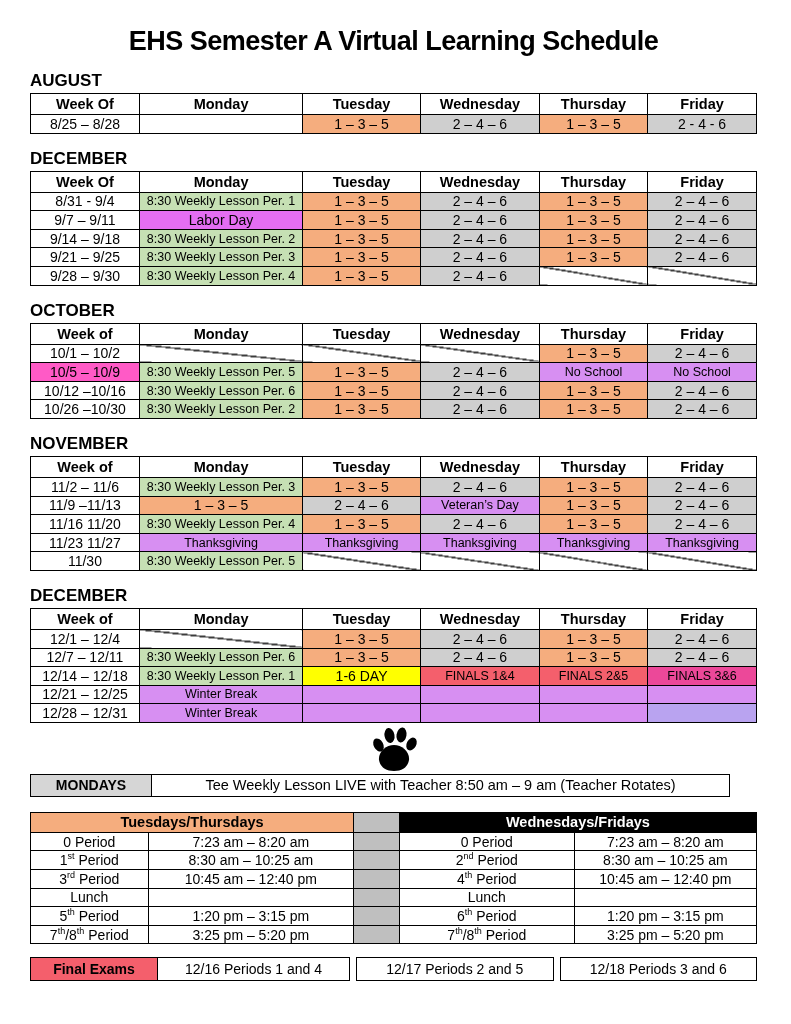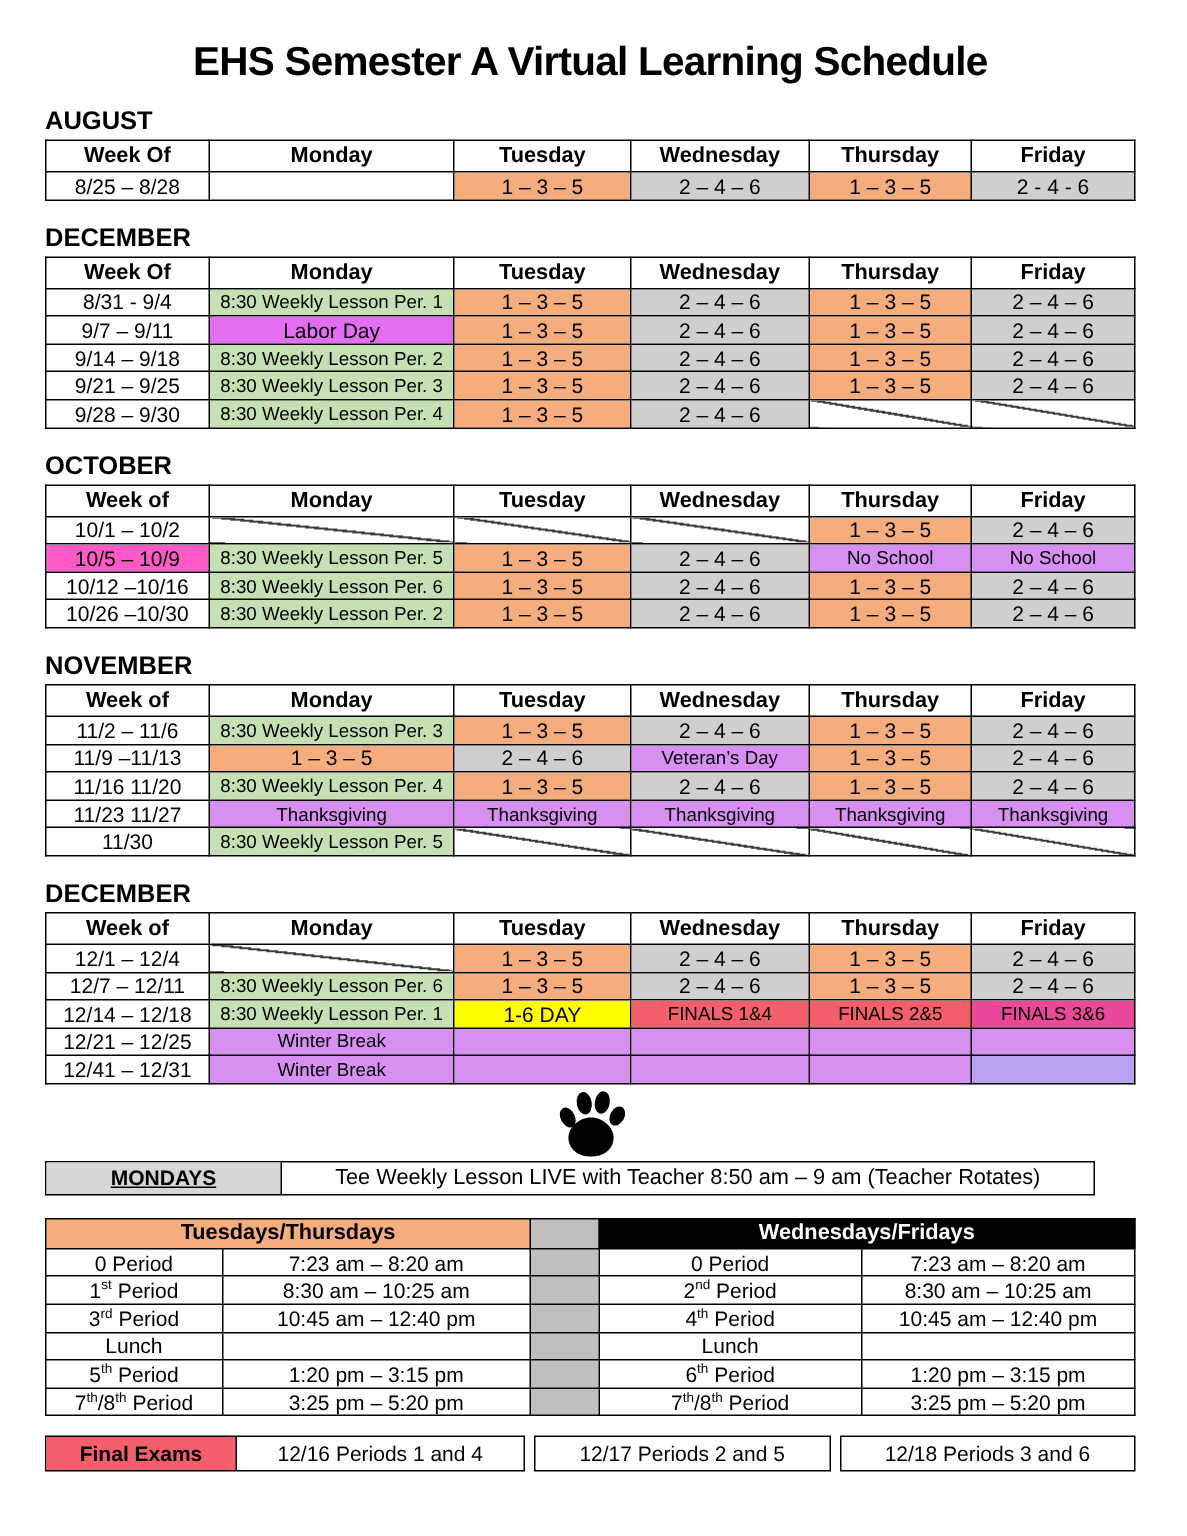--- a/index.html
+++ b/index.html
@@ -22,22 +22,22 @@
   table.sched th:nth-child(4), table.sched td:nth-child(4) { width: 16.4%; }
   table.sched th:nth-child(5), table.sched td:nth-child(5) { width: 14.9%; }
   table.sched th:nth-child(6), table.sched td:nth-child(6) { width: 15%; }
   td.diag { background-image: linear-gradient(to top right,
       transparent calc(50% - 0.8px), #3c3c3c calc(50% - 0.8px),
       #3c3c3c calc(50% + 0.8px), transparent calc(50% + 0.8px)); }
 
   .paw-wrap { text-align: center; height: 50px; margin-top: 1px; }
 
   .mondays-bar { display: flex; border: 1.7px solid #000; height: 23px; margin-right: 27px; align-items: stretch; }
-  .mondays-label { width: 157px; border-right: 1.2px solid #000; font-weight: bold; font-size: 14px;
-                   display: flex; align-items: center; justify-content: center; text-decoration: underline; }
+  .mondays-label { width: 121px; border-right: 1.2px solid #000; font-weight: bold; font-size: 14px;
+                   display: flex; align-items: center; justify-content: center; }
   .mondays-text { flex: 1; display: flex; align-items: center; justify-content: center; font-size: 14.5px; }
 
   table.periods { width: 100%; border-collapse: collapse; table-layout: fixed; border: 1.5px solid #000; margin-top: 15px; }
   table.periods th { border: 1px solid #000; height: 20px; font-size: 14.5px; font-weight: bold; padding: 0; }
   table.periods td { border: 1px solid #000; height: 18.6px; font-size: 14px; text-align: center; padding: 0; white-space: nowrap; }
   table.periods sup { font-size: 9px; line-height: 0; vertical-align: super; }
   th.th-black { color: #fff; }
 
   .finals-row { display: flex; gap: 6px; margin-top: 13px; }
   .fbox { border: 1.6px solid #000; display: flex; align-items: stretch; height: 24px; }
@@ -286,21 +286,21 @@
           </tr>
           <tr>
             <td style="background: rgb(255, 255, 255);">12/21 – 12/25</td>
             <td class="small" style="background: rgb(215, 143, 242);">Winter Break</td>
             <td style="background: rgb(215, 143, 242);"></td>
             <td style="background: rgb(215, 143, 242);"></td>
             <td style="background: rgb(215, 143, 242);"></td>
             <td style="background: rgb(215, 143, 242);"></td>
           </tr>
           <tr>
-            <td style="background: rgb(255, 255, 255);">12/41 – 12/31</td>
+            <td style="background: rgb(255, 255, 255);">12/28 – 12/31</td>
             <td class="small" style="background: rgb(215, 143, 242);">Winter Break</td>
             <td style="background: rgb(215, 143, 242);"></td>
             <td style="background: rgb(215, 143, 242);"></td>
             <td style="background: rgb(215, 143, 242);"></td>
             <td style="background: rgb(185, 163, 240);"></td>
           </tr>
         </tbody>
     </table>
   </section>
 

